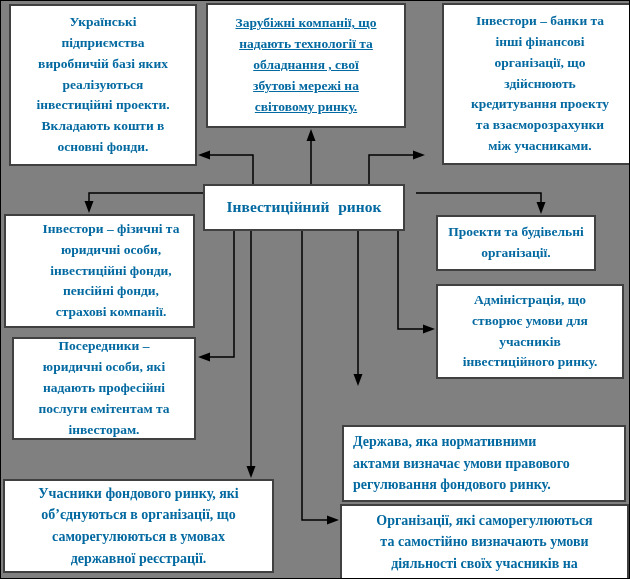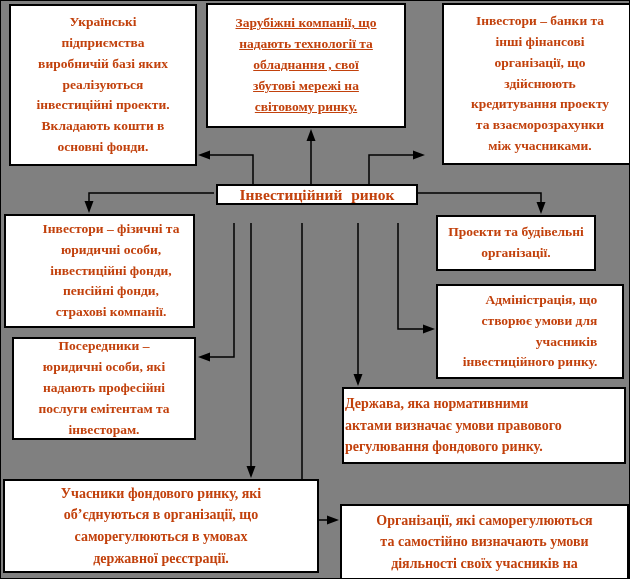--- a/index.html
+++ b/index.html
@@ -9,34 +9,34 @@
     background:#808080;
     border:1px solid #000;
     box-sizing:border-box;
     font-family:"Liberation Serif","DejaVu Serif",serif;
     overflow:hidden;
   }
   .connectors { position:absolute; left:0; top:0; width:630px; height:579px; }
   .node {
     position:absolute;
     background:#ffffff;
-    border:2px solid #000000;
+    border:2px solid #404040;
     box-sizing:border-box;
-    color:#c2410c;
+    color:#0369a1;
     font-weight:bold;
     font-size:13.5px;
     line-height:1.55;
     text-align:center;
     white-space:pre-line;
     display:flex;
     align-items:center;
     justify-content:center;
     padding:2px 4px;
   }
-  .node.left-align { text-align:left; justify-content:flex-start; padding-left:1px; }
+  .node.left-align { text-align:left; justify-content:flex-start; padding-left:9px;margin-top:38px; }
   .node.center-node { font-size:15.5px; word-spacing:5px; padding:0; }
   svg line, svg polyline { stroke:#000; stroke-width:1.5; fill:none; }
   svg polygon { fill:#000; stroke:none; }
 </style>
 </head>
 <body>
 
 <div class="canvas">
 
   <svg class="connectors" viewBox="0 0 630 579" aria-hidden="true">
@@ -87,43 +87,43 @@
 світовому ринку.</div>
 
   <div class="node" style="left:441px; top:2px; width:196px; height:162px;">Інвестори – банки та
 інші фінансові
 організації, що
 здійснюють
 кредитування проекту
 та взаєморозрахунки
 між учасниками.</div>
 
-  <div class="node center-node" style="left:215px; top:183px; width:202px; height:21px;">Інвестиційний  ринок</div>
+  <div class="node center-node" style="left:202px; top:183px; width:202px; height:47px;">Інвестиційний  ринок</div>
 
   <div class="node" style="left:3px; top:213px; width:191px; height:114px;padding-left:27px;">Інвестори – фізичні та
 юридичні особи,
 інвестиційні фонди,
 пенсійні фонди,
 страхові компанії.</div>
 
   <div class="node" style="left:11px; top:336px; width:184px; height:103px;">Посередники –
 юридичні особи, які
 надають професійні
 послуги емітентам та
 інвесторам.</div>
 
-  <div class="node" style="left:2px; top:478px; width:316px; height:94px; font-size:14px;">Учасники фондового ринку, які
+  <div class="node" style="left:2px; top:478px; width:271px; height:94px; font-size:14px;">Учасники фондового ринку, які
 об’єднуються в організації, що
 саморегулюються  в умовах
 державної реєстрації.</div>
 
   <div class="node" style="left:435px; top:214px; width:160px; height:56px;">Проекти та будівельні
 організації.</div>
 
-  <div class="node" style="left:435px; top:283px; width:188px; height:95px;text-align:right;">Адміністрація,  що
+  <div class="node" style="left:435px; top:283px; width:188px; height:95px;">Адміністрація,  що
 створює умови для
 учасників
 інвестиційного ринку.</div>
 
   <div class="node left-align" style="left:341px; top:386px; width:284px; height:77px; font-size:14px;">Держава, яка нормативними
 актами визначає умови правового
 регулювання фондового ринку.</div>
 
   <div class="node" style="left:339px; top:503px; width:289px; height:98px; font-size:14px;">Організації, які саморегулюються
 та самостійно визначають умови

